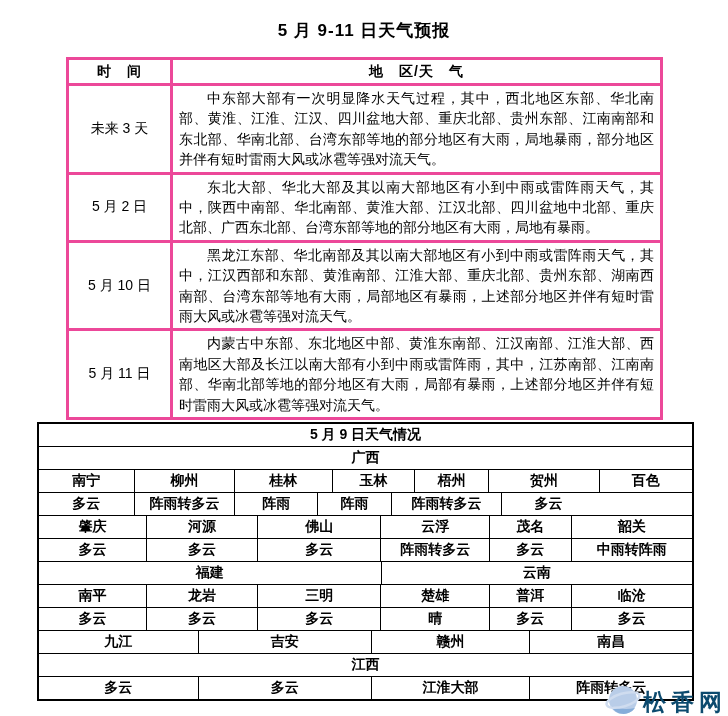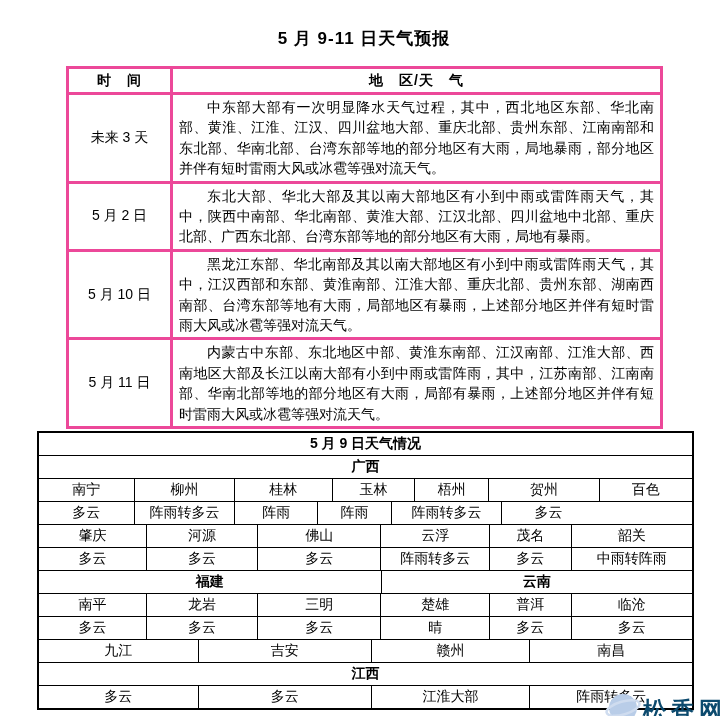--- a/index.html
+++ b/index.html
@@ -5,21 +5,21 @@
   html,body{margin:0;padding:0;}
   body{
     width:728px;height:716px;background:#ffffff;
     font-family:"Liberation Sans","DejaVu Sans",sans-serif;
     color:#000;overflow:hidden;position:relative;
   }
   .page{position:relative;width:728px;height:716px;}
 
   
   .page-title{
-    margin:16px;padding-top:11px;text-align:center;
+    margin:8px;padding-top:11px;text-align:center;
     font-size:17px;font-weight:bold;letter-spacing:1px;
   }
 
   
   table.forecast{
     border-collapse:collapse;table-layout:fixed;
     width:597px;margin:15px 0 0 66px;
   }
   table.forecast th, table.forecast td{
     border:3px solid #ec4899;font-size:14px;vertical-align:middle;
@@ -34,21 +34,21 @@
   
   .t2{
     width:657px;margin:2px 0 0 37px;
     border:2px solid #000;box-sizing:border-box;background:#fff;
   }
   .t2row{display:flex;border-top:1px solid #000;}
   .t2row:first-child{border-top:none;align-items:center;}
   .t2cell{
     box-sizing:border-box;border-left:1px solid #000;
     height:22px;line-height:21px;font-size:14px;text-align:center;
-    overflow:hidden;white-space:nowrap;flex:none;
+    overflow:hidden;white-space:nowrap;flex:none;font-weight:bold;
   }
   .t2cell:first-child{border-left:none;}
   .bold{font-weight:bold;}
   .w-full{width:100%;}
   
   .gx1{width:14.5%}.gx2{width:15.4%}.gx3{width:14.9%}.gx4{width:12.7%}
   .gx5{width:11.3%}.gx6{width:16.9%}.gx7{width:14.3%}
   
   .gd1{width:16.4%}.gd2{width:17.0%}.gd3{width:18.9%}.gd4{width:16.6%}
   .gd5{width:12.5%}.gd6{width:18.6%}

